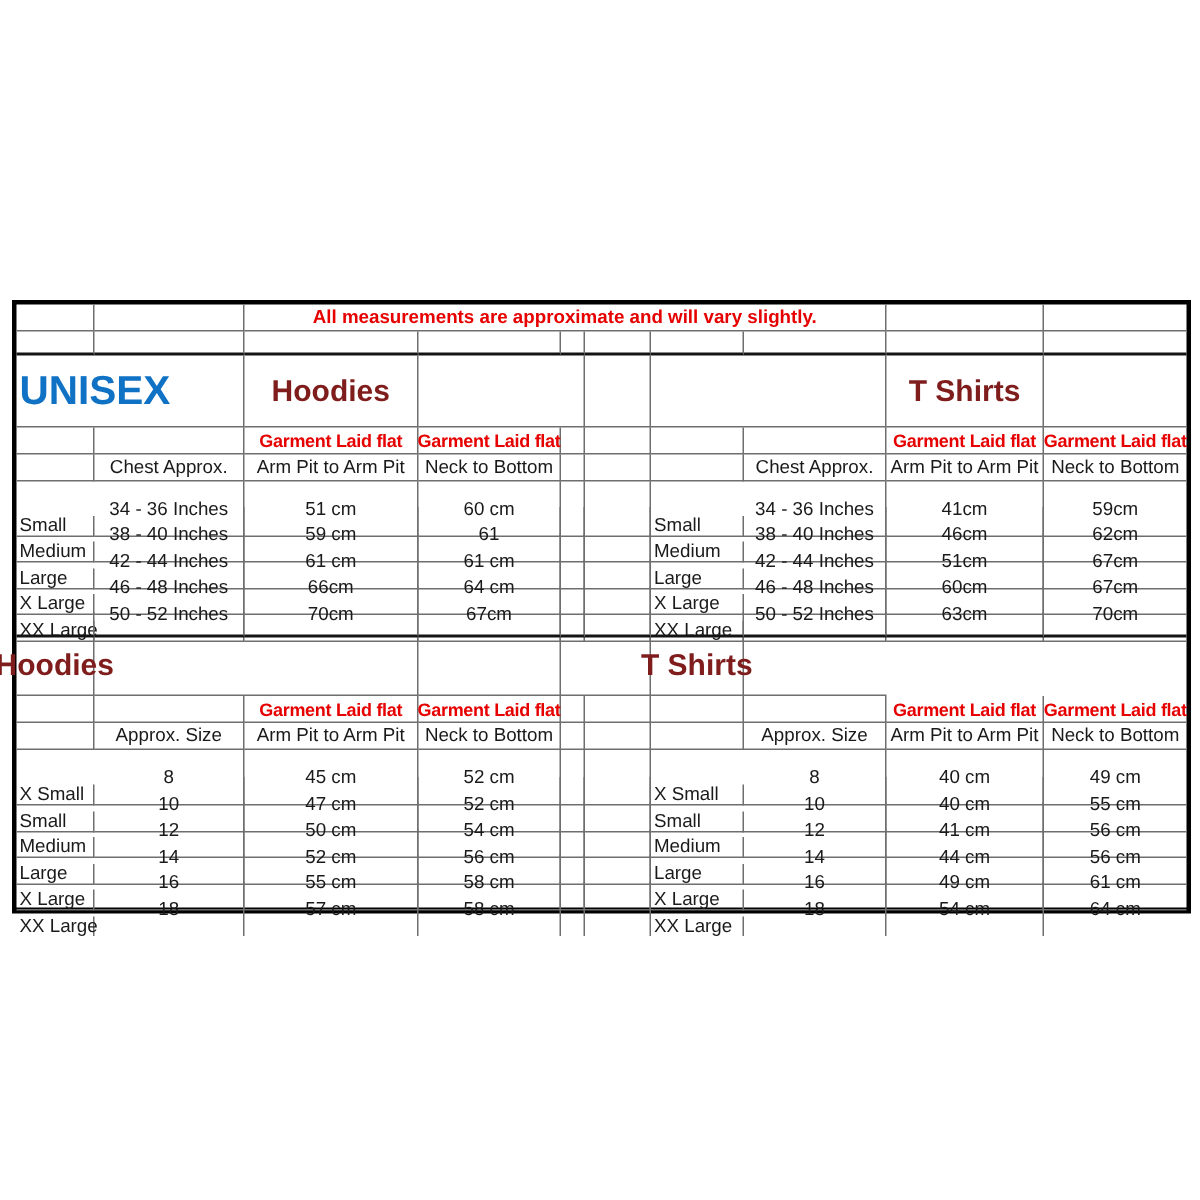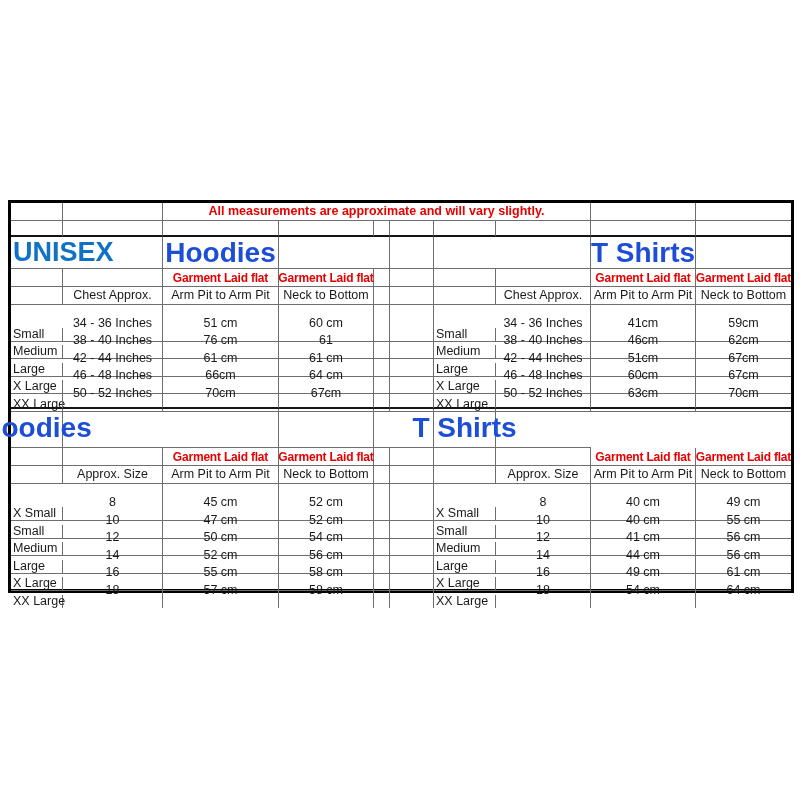--- a/index.html
+++ b/index.html
@@ -16,39 +16,39 @@
   }
   .tbl{
     position:absolute;left:8px;top:200px;width:786px;
     box-sizing:border-box;background:#ffffff;
     border:3px solid var(--border);border-bottom-width:4px;
   }
   .row{
     display:grid;
     grid-template-columns:52px 100px 116px 95px 16px 44px 62px 95px 105px 95px;
   }
-  .h18{height:18px}.h16{height:16px}.h17{height:17px}.h40{height:32px}.h39{height:39px}
+  .h18{height:18px}.h16{height:16px}.h17{height:17px}.h40{height:48px}.h39{height:39px}
   .c{
     box-sizing:border-box;
     border-right:1px solid var(--grid);
     border-bottom:1px solid var(--grid);
     display:flex;align-items:center;justify-content:center;
     font-size:12.5px;line-height:1;color:var(--text);
     white-space:nowrap;min-width:0;
   }
   .row .c:last-child{border-right:none;}
   .tbl .row:last-child .c{border-bottom:none;}
   .thickb .c{border-bottom:2px solid #141414;}
   .s2{grid-column:span 2}
   .s6{grid-column:span 6}
   .left{justify-content:flex-start;padding-left:2px;margin-top:23px;}
   .note{color:var(--red);font-weight:700;font-size:12.5px;}
   .garment{color:var(--red);font-weight:700;font-size:12px;letter-spacing:-0.2px;}
   .group{color:var(--blue);font-weight:700;font-size:27px;justify-content:flex-start;padding-left:2px;}
-  .product{font-weight:700;font-size:28px;color:#1d4ed8;text-align:center;}
+  .product{font-weight:700;font-size:20px;color:#7f1d1d;text-align:center;}
 </style>
 </head>
 <body>
 
 <div class="tbl">
 
   <div class="row h18">
     <div class="c"></div>
     <div class="c"></div>
     <div class="c s6 note">All measurements are approximate and will vary slightly.</div>
@@ -113,21 +113,21 @@
     <div class="c"></div>
     <div class="c"></div>
     <div class="c left">Small</div>
     <div class="c">34 - 36 Inches</div>
     <div class="c">41cm</div>
     <div class="c">59cm</div>
   </div>
   <div class="row h18">
     <div class="c left">Medium</div>
     <div class="c">38 - 40 Inches</div>
-    <div class="c">76 cm</div>
+    <div class="c">59 cm</div>
     <div class="c">61</div>
     <div class="c"></div>
     <div class="c"></div>
     <div class="c left">Medium</div>
     <div class="c">38 - 40 Inches</div>
     <div class="c">46cm</div>
     <div class="c">62cm</div>
   </div>
   <div class="row h17">
     <div class="c left">Large</div>

